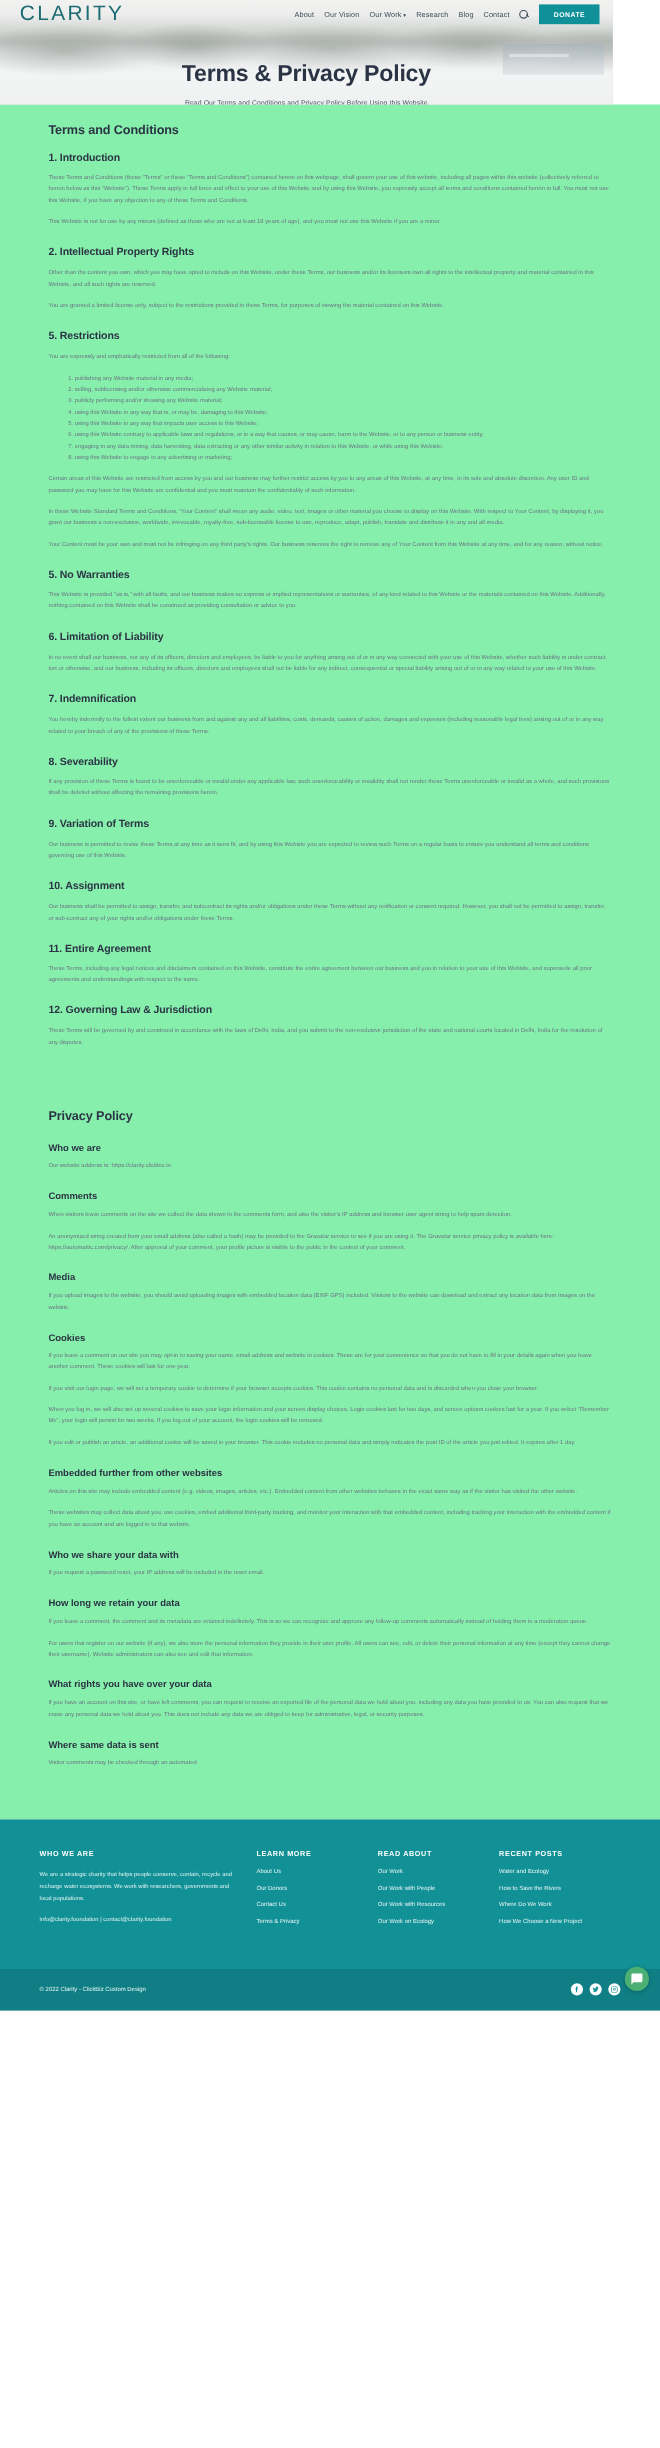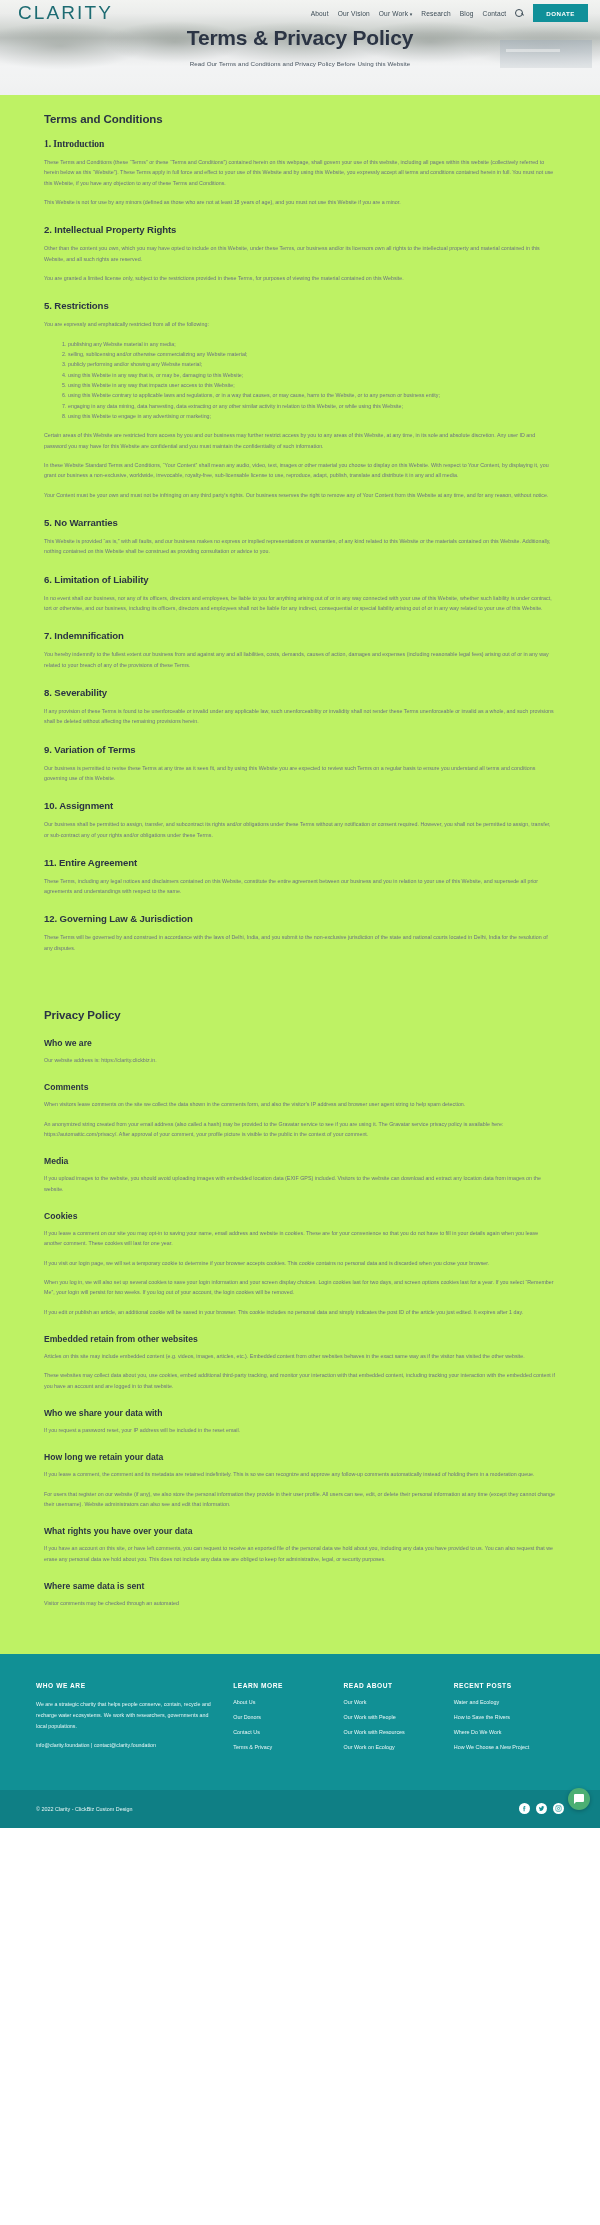--- a/index.html
+++ b/index.html
@@ -6,21 +6,21 @@
   html, body {
     width: 600px;
     background: #ffffff;
     font-family: "Liberation Sans", sans-serif;
   }
   body { width: 600px; overflow-x: hidden; }
 
   
   .hero {
     position: relative;
-    width: 600px;
+    width: 557px;
     height: 95px;
     overflow: hidden;
     background: linear-gradient(to bottom,
         #dfe2e0 0%, #d7dcd8 18%, #c9d0cc 30%,
         #b9c1bd 42%, #cdd3d2 52%, #dfe3e4 62%,
         #e9ecee 72%, #e3e6e8 84%, #dadee0 100%);
   }
   .hero-photo {
     position: absolute; inset: 0;
     background:
@@ -98,55 +98,55 @@
     padding: 5.5px 13px;
     border: none;
     cursor: pointer;
     font-family: "Liberation Sans", sans-serif;
   }
 
   .hero-text {
     position: relative;
     z-index: 3;
     text-align: center;
-    margin-top: 0;
+    margin-top: 30px;
   }
   .hero-title {
     font-size: 21px;
     font-weight: bold;
     color: #2b3444;
     letter-spacing: -0.2px;
   }
   .hero-sub {
     margin-top: 10px;
     font-size: 6.2px;
     color: #46525e;
     letter-spacing: .1px;
   }
 
   
   .content {
-    background: #bef264;
+    background: #86efac;
     padding: 18px 44px 0 44px;
   }
   h2.doc-title {
     font-size: 11.5px;
     color: #2b3444;
     font-weight: bold;
     margin-bottom: 13px;
     letter-spacing: -.1px;
   }
   h3.sec {
     font-size: 9.6px;
     color: #2b3444;
     font-weight: bold;
     margin: 17px 0 8px 0;
     letter-spacing: -.1px;
   }
-  h3.sec.first { margin-top: 3px; font-family: Liberation Serif, serif; }
+  h3.sec.first { margin-top: 3px; }
   h3.pp-sec {
     font-size: 8.6px;
     color: #2b3444;
     font-weight: bold;
     margin: 17px 0 7px 0;
   }
   p.body {
     font-size: 5.3px;
     line-height: 1.95;
     color: #6b7280;
@@ -310,21 +310,21 @@
       <h3 class="pp-sec">Comments</h3>
       <p class="body">When visitors leave comments on the site we collect the data shown in the comments form, and also the visitor’s IP address and browser user agent string to help spam detection.</p>
       <p class="body">An anonymized string created from your email address (also called a hash) may be provided to the Gravatar service to see if you are using it. The Gravatar service privacy policy is available here: https://automattic.com/privacy/. After approval of your comment, your profile picture is visible to the public in the context of your comment.</p>
       <h3 class="pp-sec">Media</h3>
       <p class="body">If you upload images to the website, you should avoid uploading images with embedded location data (EXIF GPS) included. Visitors to the website can download and extract any location data from images on the website.</p>
       <h3 class="pp-sec">Cookies</h3>
       <p class="body">If you leave a comment on our site you may opt-in to saving your name, email address and website in cookies. These are for your convenience so that you do not have to fill in your details again when you leave another comment. These cookies will last for one year.</p>
       <p class="body">If you visit our login page, we will set a temporary cookie to determine if your browser accepts cookies. This cookie contains no personal data and is discarded when you close your browser.</p>
       <p class="body">When you log in, we will also set up several cookies to save your login information and your screen display choices. Login cookies last for two days, and screen options cookies last for a year. If you select “Remember Me”, your login will persist for two weeks. If you log out of your account, the login cookies will be removed.</p>
       <p class="body">If you edit or publish an article, an additional cookie will be saved in your browser. This cookie includes no personal data and simply indicates the post ID of the article you just edited. It expires after 1 day.</p>
-      <h3 class="pp-sec">Embedded retain from other websites</h3>
+      <h3 class="pp-sec">Embedded further from other websites</h3>
       <p class="body">Articles on this site may include embedded content (e.g. videos, images, articles, etc.). Embedded content from other websites behaves in the exact same way as if the visitor has visited the other website.</p>
       <p class="body">These websites may collect data about you, use cookies, embed additional third-party tracking, and monitor your interaction with that embedded content, including tracking your interaction with the embedded content if you have an account and are logged in to that website.</p>
       <h3 class="pp-sec">Who we share your data with</h3>
       <p class="body">If you request a password reset, your IP address will be included in the reset email.</p>
       <h3 class="pp-sec">How long we retain your data</h3>
       <p class="body">If you leave a comment, the comment and its metadata are retained indefinitely. This is so we can recognize and approve any follow-up comments automatically instead of holding them in a moderation queue.</p>
       <p class="body">For users that register on our website (if any), we also store the personal information they provide in their user profile. All users can see, edit, or delete their personal information at any time (except they cannot change their username). Website administrators can also see and edit that information.</p>
       <h3 class="pp-sec">What rights you have over your data</h3>
       <p class="body">If you have an account on this site, or have left comments, you can request to receive an exported file of the personal data we hold about you, including any data you have provided to us. You can also request that we erase any personal data we hold about you. This does not include any data we are obliged to keep for administrative, legal, or security purposes.</p>
       <h3 class="pp-sec">Where same data is sent</h3>

